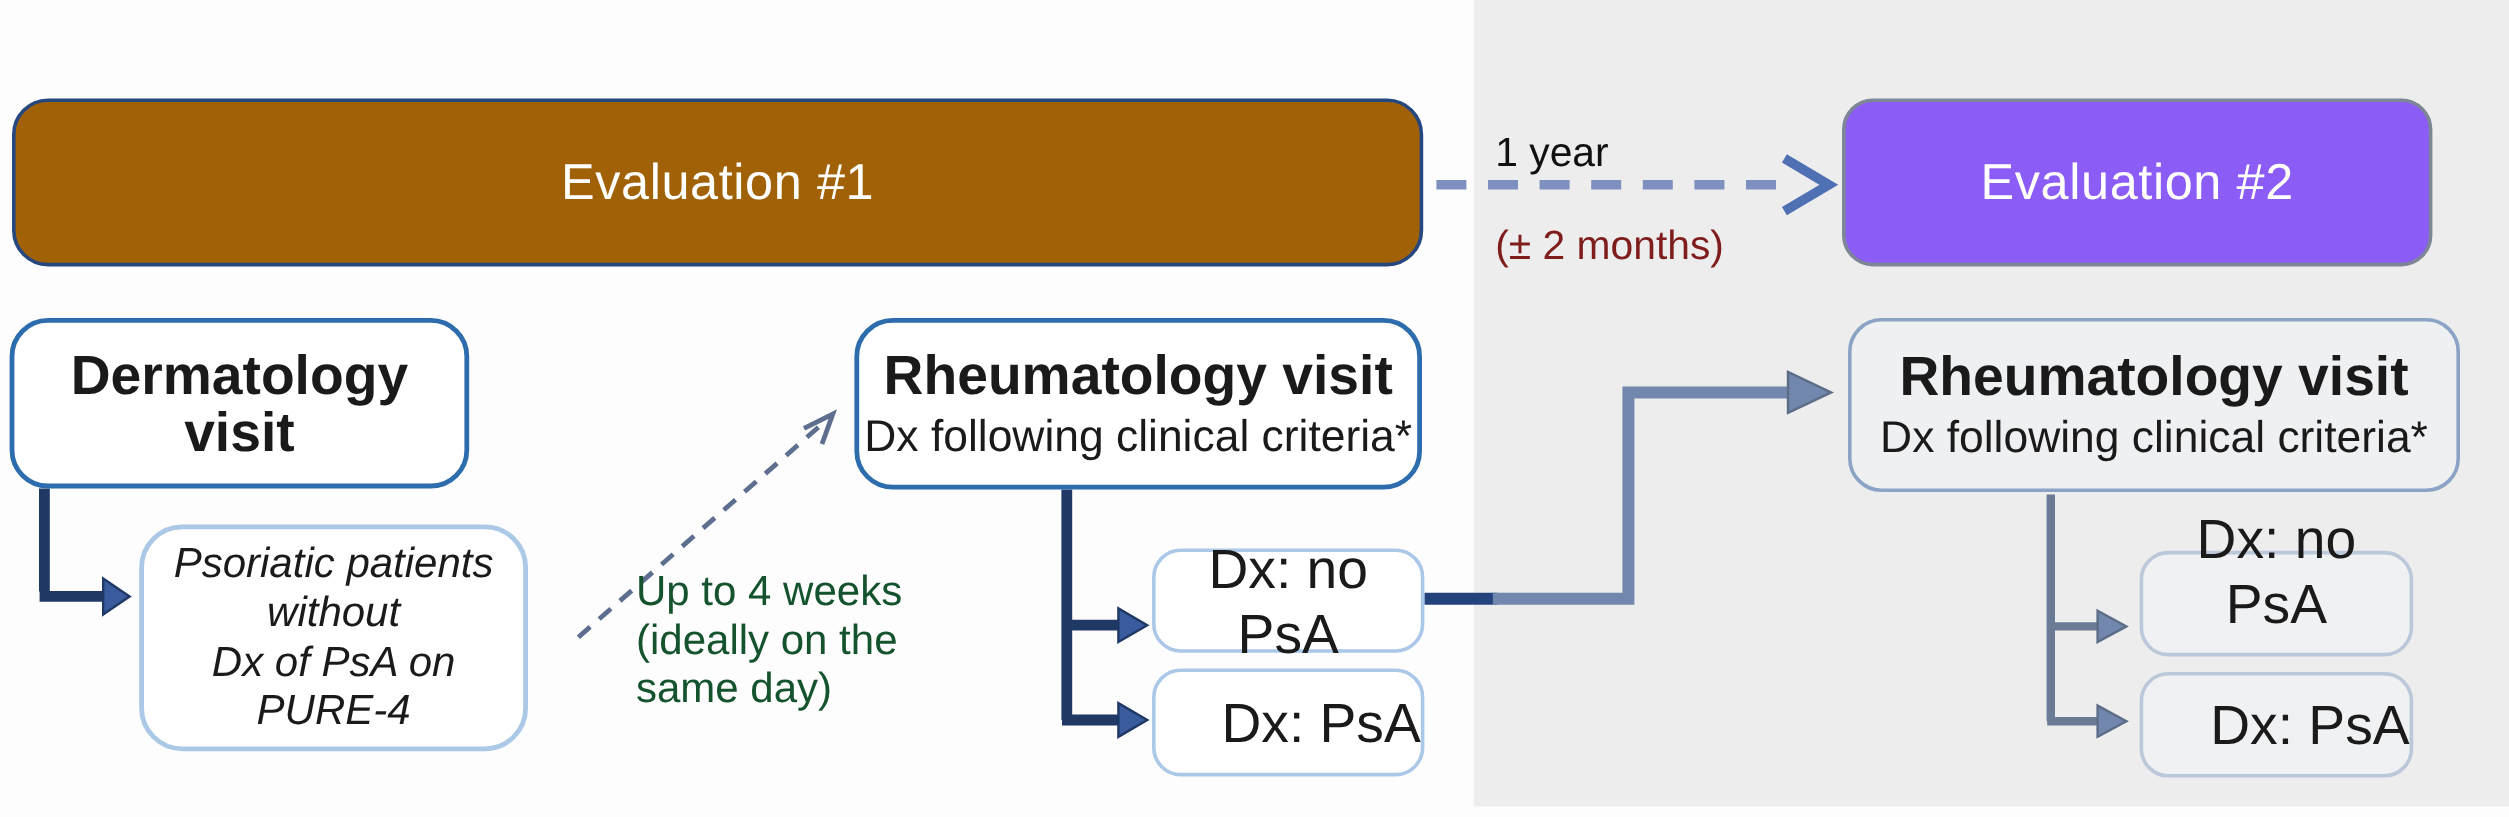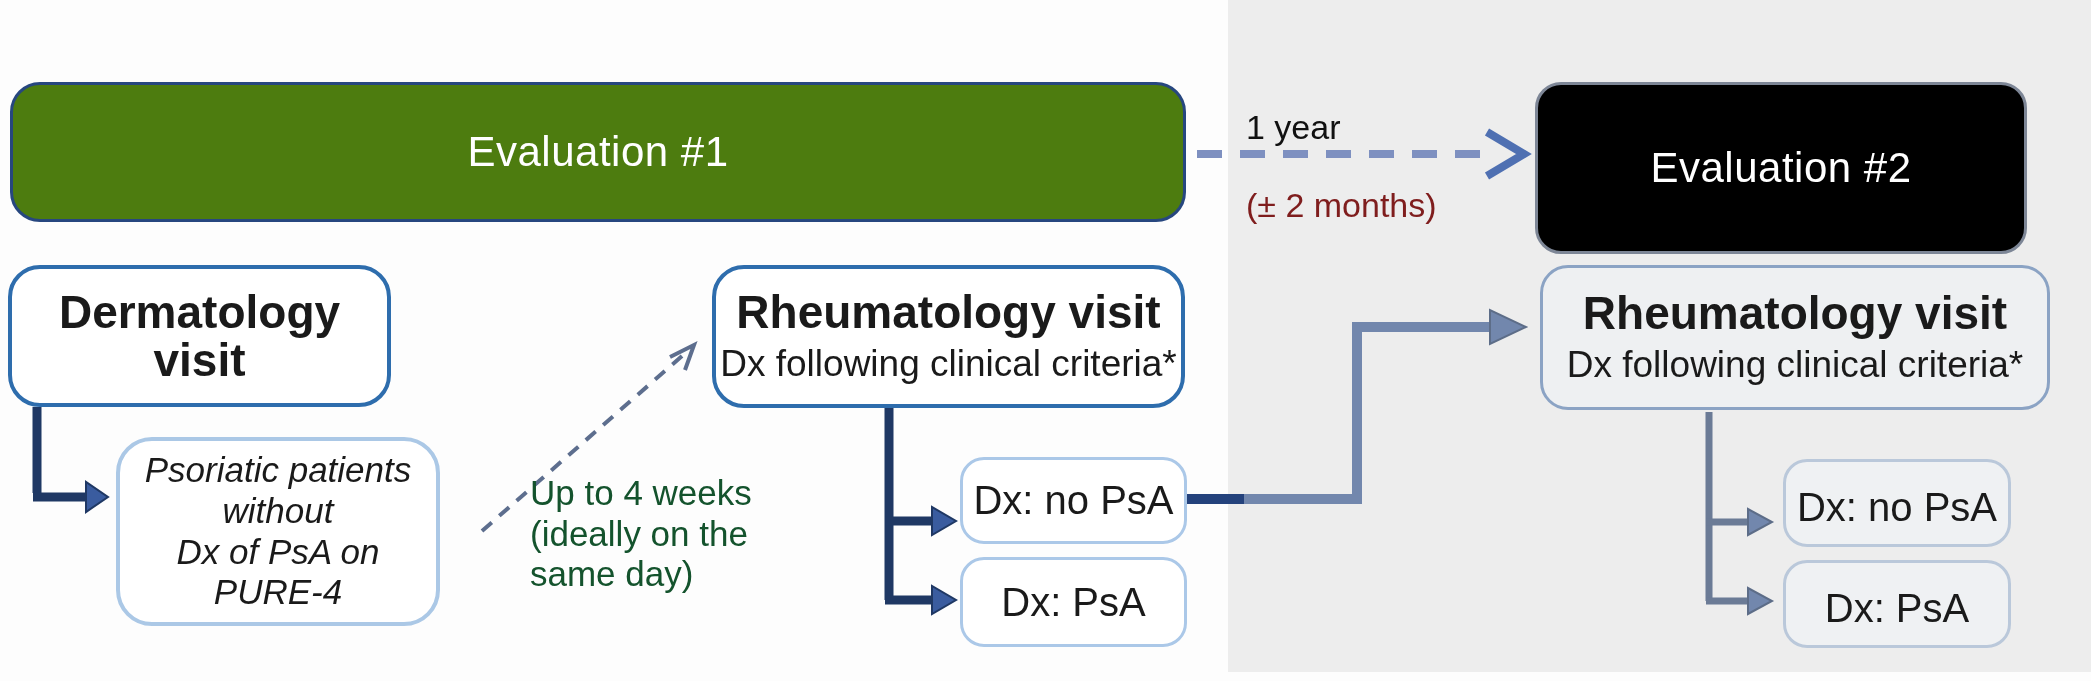--- a/index.html
+++ b/index.html
@@ -6,31 +6,31 @@
   #stage{
     position:relative;width:2091px;height:681px;overflow:hidden;
     background:#fdfdfd;
     font-family:"Liberation Sans","DejaVu Sans",sans-serif;
     color:#1a1a1a;
   }
   .panel{position:absolute;left:1228px;top:0;width:863px;height:672px;background:#ededed;}
   .box{position:absolute;box-sizing:border-box;display:flex;flex-direction:column;
        align-items:center;justify-content:center;text-align:center;}
   .eval{border-radius:30px;color:#ffffff;font-size:42px;letter-spacing:0.5px;}
-  .eval1{left:10px;top:82px;width:1176px;height:140px;background:#4d7c0f;border:3px solid #27477f;}
-  .eval2{left:1535px;top:82px;width:492px;height:172px;background:#000000;border:3px solid #7d8696;border-radius:26px;}
+  .eval1{left:10px;top:82px;width:1176px;height:140px;background:#a16207;border:3px solid #27477f;}
+  .eval2{left:1535px;top:82px;width:492px;height:140px;background:#8b5cf6;border:3px solid #7d8696;border-radius:26px;}
   .visit{background:#ffffff;border:4px solid #2e6dad;border-radius:32px;}
   .derm{left:8px;top:265px;width:383px;height:142px;}
   .rheum1{left:712px;top:265px;width:473px;height:143px;}
   .rheum2{left:1540px;top:265px;width:510px;height:145px;background:#eef0f2;border:3px solid #8ba3c4;border-radius:28px;}
   .visit-title{font-size:46px;font-weight:bold;line-height:1.05;}
   .visit-sub{font-size:37px;font-weight:normal;margin-top:6px;}
   .pop{left:116px;top:437px;width:324px;height:189px;background:#ffffff;border:4px solid #abc8e6;
        border-radius:36px;font-size:35px;line-height:1.17;white-space:pre-line;font-style:italic;}
-  .dx{font-size:40px;border-radius:24px;}
+  .dx{font-size:46px;border-radius:24px;align-items:flex-end;}
   .dx-m{background:#ffffff;border:3px solid #abc8e8;}
   .dx1m{left:960px;top:457px;width:227px;height:87px;}
   .dx2m{left:960px;top:557px;width:227px;height:90px;}
   .dx-r{background:#eff1f3;border:3px solid #bac8da;justify-content:flex-end;padding-bottom:14px;}
   .dx1r{left:1783px;top:459px;width:228px;height:88px;}
   .dx2r{left:1783px;top:560px;width:228px;height:88px;}
   .lbl{position:absolute;text-align:left;}
   .year-lbl{left:1246px;top:108px;width:200px;font-size:34px;color:#111111;}
   .months-lbl{left:1246px;top:186px;width:240px;font-size:34px;color:#7f1d1d;}
   .note-lbl{left:530px;top:473px;width:280px;font-size:35px;line-height:1.16;

